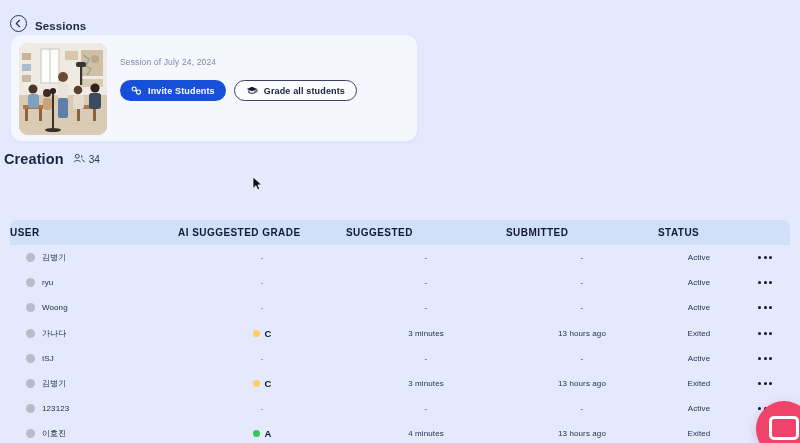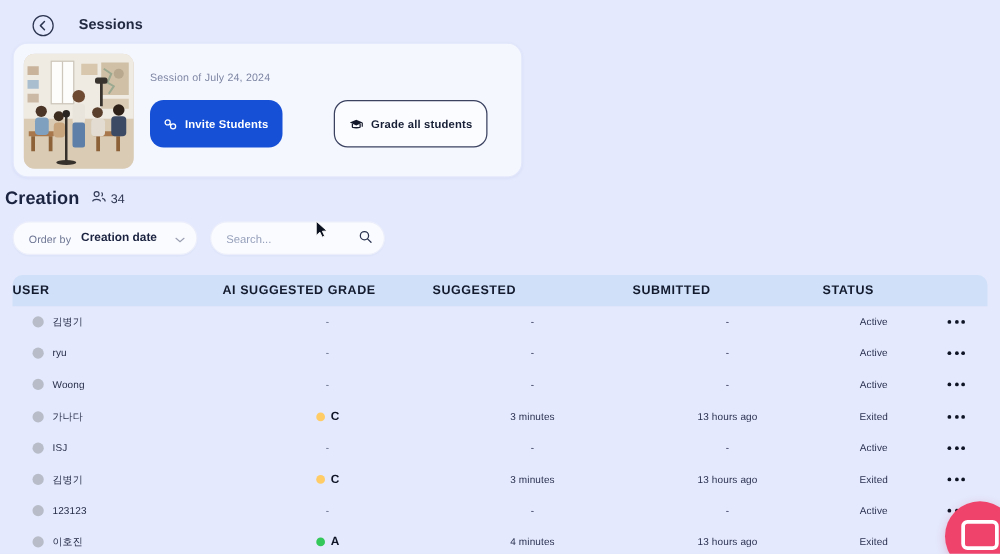--- a/index.html
+++ b/index.html
@@ -6,21 +6,21 @@
   html, body {
     width: 800px; height: 443px;
     overflow: hidden;
     background: #e4e9fd;
     font-family: "Liberation Sans", sans-serif;
     color: #1b2236;
   }
   #app { position: relative; width: 800px; height: 443px; background: #e4e9fd; }
 
   
-  .topbar { display: flex; align-items: center; gap: 20px; padding: 8px 0 0 10px; height: 32px; margin-left: 16px; }
+  .topbar { display: flex; align-items: flex-end; gap: 8px; padding: 8px 0 0 10px; height: 32px; }
   .back-btn {
     width: 17px; height: 17px; border-radius: 50%;
     border: 1.4px solid #2c3550; display: flex; align-items: center; justify-content: center;
     flex: none; cursor: pointer; background: transparent;
   }
   .back-btn svg { display: block; }
   .topbar-title { font-size: 11.5px; font-weight: 700; letter-spacing: .1px; color: #222a42; }
 
   
   .session-card {
@@ -34,26 +34,26 @@
     background: #d9cdbe; position: relative;
   }
   .thumb svg { display: block; width: 100%; height: 100%; }
   .session-info { padding: 8px 0 0 13px; flex: 1; min-width: 0; }
   .session-title { font-size: 13.5px; font-weight: 700; color: #141c33; letter-spacing: .1px; }
   .session-sub { font-size: 8.5px; color: #7d86a3; margin-top: 6px; letter-spacing: .15px; }
   .session-actions { display: flex; gap: 8px; margin-top: 13px; align-items: center; }
 
   .btn {
     display: inline-flex; align-items: center; gap: 6px;
-    height: 38px; padding: 0 11px; border-radius: 11px;
+    height: 21px; padding: 0 11px; border-radius: 11px;
     font-size: 9px; font-weight: 700; cursor: pointer; white-space: nowrap;
     letter-spacing: .15px;
   }
   .btn-primary { background: #1550d6; color: #fff; border: none; }
-  .btn-ghost { background: #fbfcff; color: #171f36; border: 1px solid #3a4260; margin-left: 33px; }
+  .btn-ghost { background: #fbfcff; color: #171f36; border: 1px solid #3a4260; }
   .btn svg { display: block; flex: none; }
 
   
   .students-head {
     position: absolute; left: 4px; top: 150px;
     display: flex; align-items: center; gap: 9px;
   }
   .students-title { font-size: 14.5px; font-weight: 700; color: #1a2340; letter-spacing: .1px; }
   .count-wrap { display: flex; align-items: center; gap: 4px; color: #3a425e; }
   .count-num { font-size: 10px; color: #2c3450; }
@@ -217,40 +217,20 @@
           <circle cx="5" cy="3.4" r="2.3" fill="none" stroke="#333c58" stroke-width="1.1"></circle>
           <path d="M1.4 10.4 C1.4 7.6 8.6 7.6 8.6 10.4" fill="none" stroke="#333c58" stroke-width="1.1"></path>
           <path d="M9.6 2 a2.1 2.1 0 0 1 0 3.4" fill="none" stroke="#333c58" stroke-width="1.1"></path>
           <path d="M10.2 7.4 C12.6 7.8 13 9 13 10.4" fill="none" stroke="#333c58" stroke-width="1.1"></path>
         </svg>
       </span>
       <span class="count-num">34</span>
     </div>
   </div>
 
-  <div class="filterbar">
-    <div class="pill orderby">
-      <span class="orderby-label">Order by</span>
-      <span class="orderby-value">Creation date</span>
-      <span class="chev">
-        <svg width="8" height="6" viewBox="0 0 10 6">
-            <path d="M1 1.3 L5 4.7 L9 1.3" fill="none" stroke="#4b5472" stroke-width="1.2" stroke-linecap="round"></path>
-          </svg>
-      </span>
-    </div>
-    <div class="pill searchpill">
-      <input class="search-input" type="text" value="" placeholder="Search..." style="">
-      <span>
-        <svg width="11" height="11" viewBox="0 0 13 13">
-          <circle cx="5.4" cy="5.4" r="3.9" fill="none" stroke="#2b3350" stroke-width="1.2"></circle>
-          <line x1="8.3" y1="8.4" x2="11.6" y2="11.6" stroke="#2b3350" stroke-width="1.2" stroke-linecap="round"></line>
-        </svg>
-      </span>
-    </div>
-  </div>
 
   <div class="table">
     <div class="thead">
       <div class="th c-user">USER</div>
       <div class="th c-grade">AI SUGGESTED GRADE</div>
       <div class="th c-dur">SUGGESTED</div>
       <div class="th c-sub">SUBMITTED</div>
       <div class="th c-status">STATUS</div>
       <div class="th c-menu"></div>
     </div>

